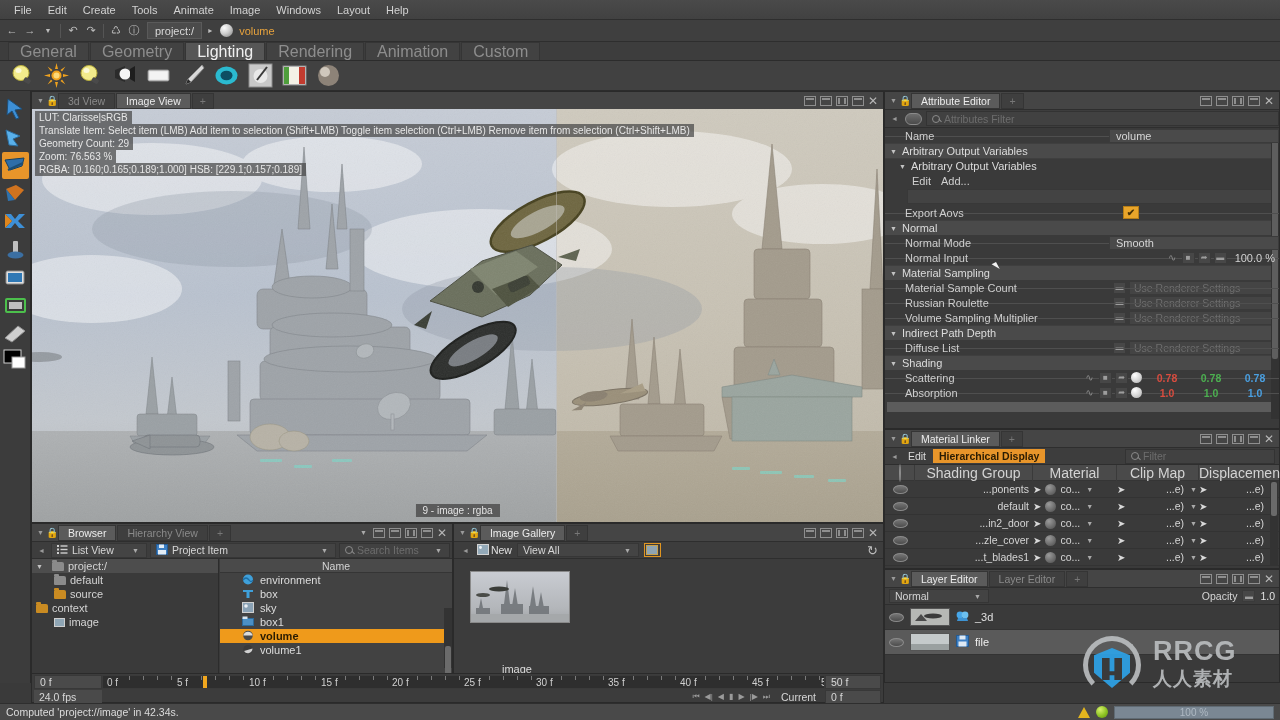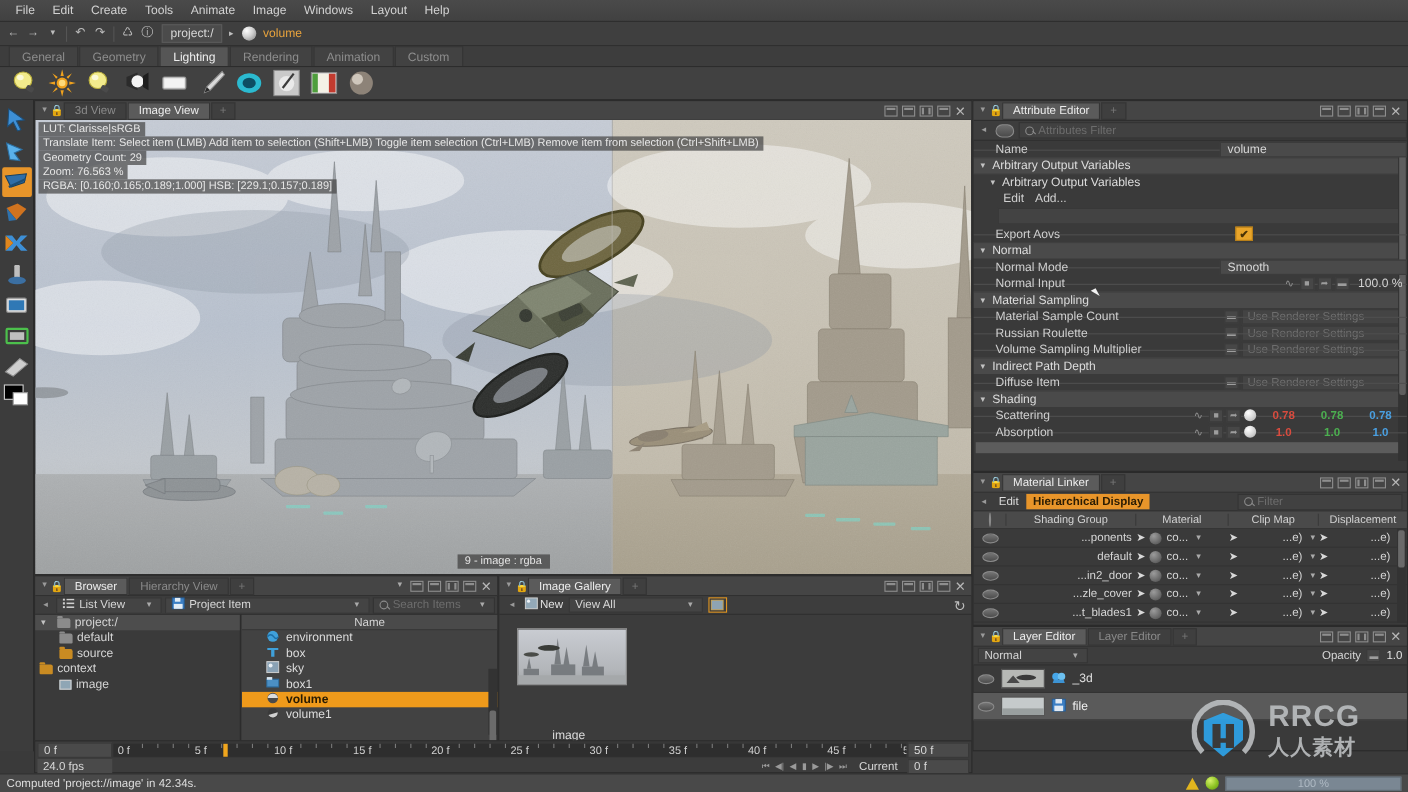--- a/index.html
+++ b/index.html
@@ -50,21 +50,21 @@
   .pathname { color: #e8a33d; font-size: 11px; }
 
   
   .shelftabs {
     position: absolute; top: 42px; left: 0; width: 1280px; height: 19px;
     background: #3d3d3d; border-bottom: 1px solid #2c2c2c;
     display: flex; align-items: flex-end; padding-left: 8px;
   }
   .stab {
     height: 18px; padding: 0 11px; display: flex; align-items: center;
-    font-size: 11px; color: #8d8d8d; background: #424242;
+    font-size: 16px; color: #8d8d8d; background: #424242;
     border: 1px solid #353535; border-bottom: none; margin-right: 1px;
   }
   .stab.active { background: #565656; color: #efefef; }
 
   
   .iconshelf {
     position: absolute; top: 61px; left: 0; width: 1280px; height: 30px;
     background: #414141; border-bottom: 1px solid #2c2c2c;
     display: flex; align-items: center; padding-left: 10px; gap: 9px;
   }
@@ -181,21 +181,21 @@
   .rgbvals span { width: 44px; text-align: center; font-size: 10.5px; font-weight: bold; }
   .ae-scroll { position: absolute; right: 0; top: 37px; width: 8px; height: 290px; background: #333; }
   .ae-scroll .thumb { position: absolute; top: 0; left: 1px; width: 6px; height: 230px; background: #5e5e5e; border-radius: 2px; }
 
   
   #matlinker { top: 429px; left: 884px; width: 396px; height: 140px; }
   .ml-bar2 { height: 17px; background: #3d3d3d; display: flex; align-items: center; gap: 3px; padding-left: 3px; border-bottom: 1px solid #2e2e2e; }
   .hd-chip { background: #e8952a; color: #2a1c03; font-size: 10.5px; padding: 1px 6px; font-weight: 600; }
   .ml-hdr {
     height: 16px; background: #4a4a4a; display: flex; align-items: center;
-    font-size: 10px; color: #d3d3d3; border-bottom: 1px solid #353535;
+    font-size: 14px; color: #d3d3d3; border-bottom: 1px solid #353535;
   }
   .ml-hdr .c { text-align: center; border-right: 1px solid #3a3a3a; }
   .ml-row { height: 17px; display: flex; align-items: center; font-size: 10.5px; color: #d5d5d5; border-bottom: 1px solid #333; }
   .ml-row .c { display: flex; align-items: center; height: 100%; }
   .eyeico {
     width: 15px; height: 9px; border-radius: 50%;
     background: linear-gradient(#757575,#4c4c4c); border: 1px solid #8b8b8b;
   }
   .linkico { color: #d9d9d9; font-size: 10px; }
   .mat-sphere { width: 11px; height: 11px; border-radius: 50%; background: radial-gradient(circle at 35% 30%, #9b9b9b, #4a4a4a); }
@@ -877,21 +877,21 @@
           <div class="grayval">Use Renderer Settings</div>
         </div>
       </div>
 
       <div class="grouphdr">
         <span class="tri">▼</span>
         <span>Indirect Path Depth</span>
       </div>
       <div class="attrow">
         <div class="dash"></div>
-        <div class="lbl">Diffuse Item</div>
+        <div class="lbl">Diffuse List</div>
         <div class="rendersetrow">
           <div class="mc">▬</div>
           <div class="grayval">Use Renderer Settings</div>
         </div>
       </div>
 
       <div class="grouphdr">
         <span class="tri">▼</span>
         <span>Shading</span>
       </div>

